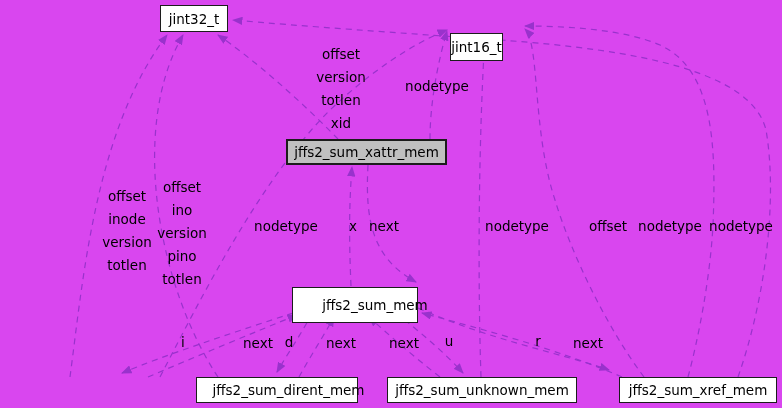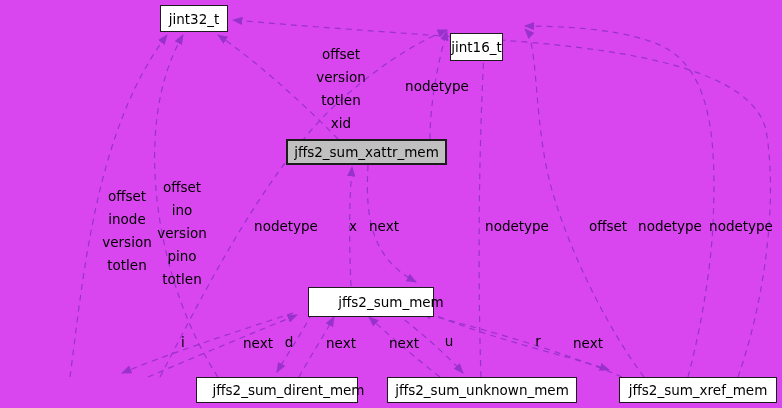--- a/index.html
+++ b/index.html
@@ -64,21 +64,21 @@
       <path d="M 622,377 C 560,350 485,330 422,313" marker-end="url(#arr)"></path>
     </g>
   </svg>
 
   <div class="node" style="left:160px;top:5px;width:68px;height:27px;">jint32_t</div>
 
   <div class="node" style="left:450px;top:1px;width:53px;height:28px;margin-top:32px;">jint16_t</div>
 
   <div class="node highlight" style="left:286px;top:139px;width:161px;height:26px;text-align:center;">jffs2_sum_xattr_mem</div>
 
-  <div class="node" style="left:308px;top:287px;width:126px;height:30px;padding-left:40px;">jffs2_sum_mem</div>
+  <div class="node" style="left:292px;top:287px;width:126px;height:36px;padding-left:40px;">jffs2_sum_mem</div>
 
 
   <div class="node" style="left:196px;top:377px;width:162px;height:26px;padding-left:23px;">jffs2_sum_dirent_mem</div>
 
   <div class="node" style="left:387px;top:377px;width:190px;height:26px;">jffs2_sum_unknown_mem</div>
 
   <div class="node" style="left:598px;top:377px;width:158px;height:26px;margin-left:21px;">jffs2_sum_xref_mem</div>
 
   <div class="elabel" style="left:127px;top:231px;">offset
 inode

